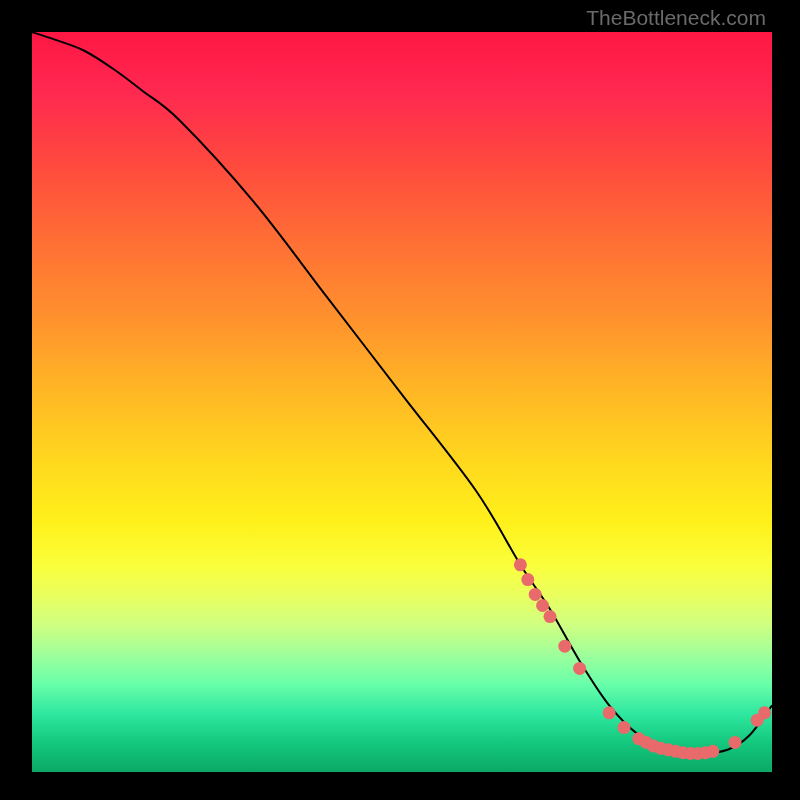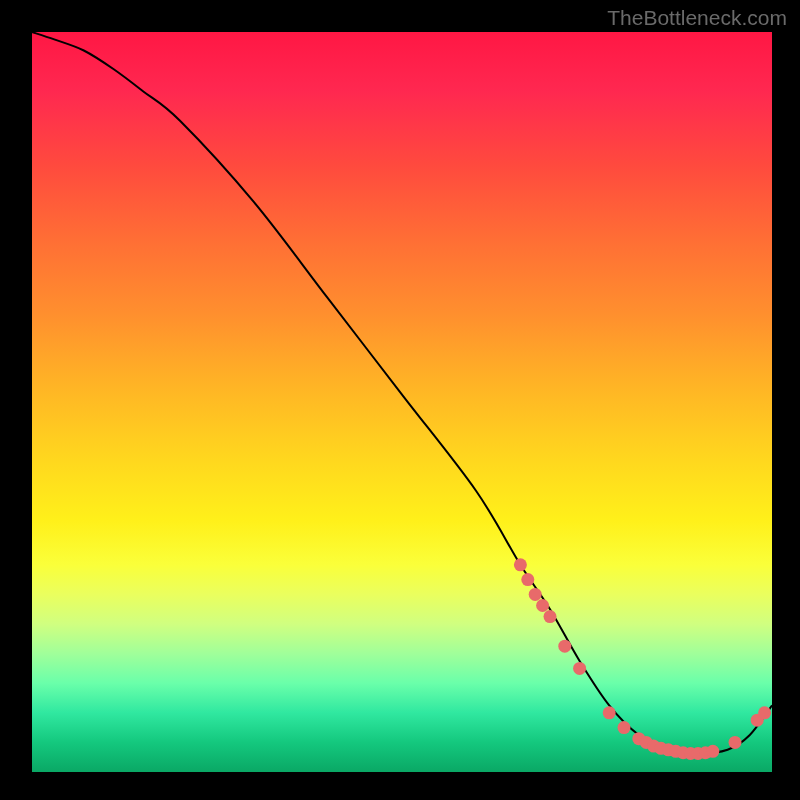--- a/index.html
+++ b/index.html
@@ -6,21 +6,21 @@
 body {
   width: 800px;
   height: 800px;
   background: #000;
   position: relative;
   font-family: Arial, sans-serif;
 }
 .watermark {
   position: absolute;
   top: 6px;
-  right: 13px;
+  right: 34px;
   color: #6a6a6a;
   font-size: 21px;
   font-weight: 400;
   z-index: 10;
 }
 .plot-area {
   position: absolute;
   left: 32px;
   top: 32px;
   width: 740px;

